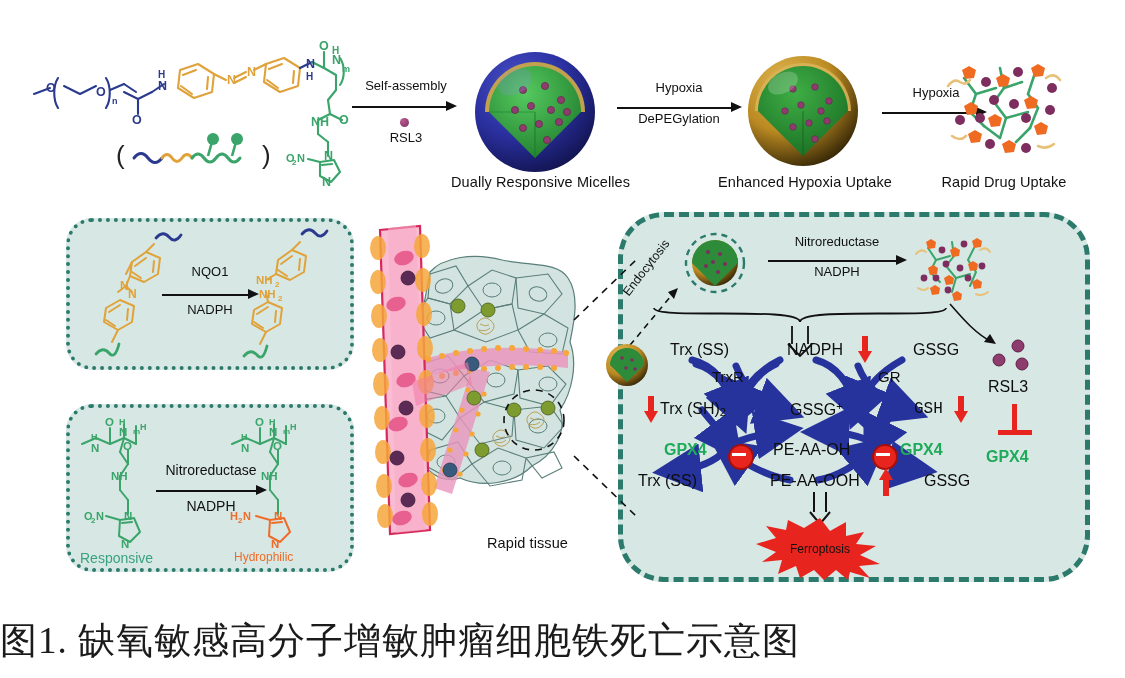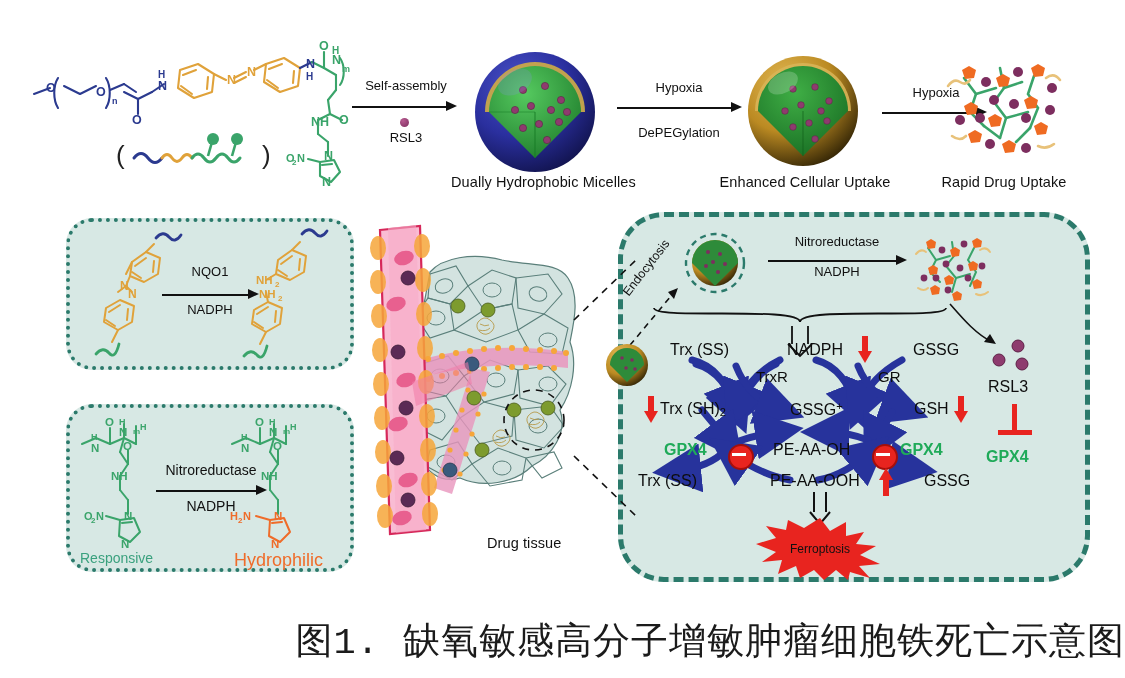--- a/index.html
+++ b/index.html
@@ -15,42 +15,42 @@
   svg{display:block;overflow:visible;}
 
   
   .lbl{font-size:14.5px;color:#111;white-space:nowrap;letter-spacing:.1px;}
   .rxn{font-size:13px;color:#111;white-space:nowrap;text-align:center;}
   .node{font-size:16px;color:#0d0d0d;white-space:nowrap;font-weight:400;}
   .node .sub{font-size:11px;vertical-align:-2px;}
   .node .sup{font-size:11px;vertical-align:5px;}
   .gpx4{font-size:16px;color:#1faa59;white-space:nowrap;font-weight:600;}
   .hydrophobic{font-size:14px;color:#3aa17e;}
-  .hydrophilic{font-size:18px;color:#ef6c2a;}
+  .hydrophilic{font-size:12px;color:#ef6c2a;}
   .endocytosis{font-size:12.5px;color:#111;white-space:nowrap;}
 
   
   .panel{
     background:#d7e8e4;
     border:4px dotted #2b7a6b;
     border-radius:26px;
     box-sizing:border-box;
   }
   .panel-big{
     background:#d7e8e4;
     border:5px dashed #2b7a6b;
     border-radius:46px;
     box-sizing:border-box;
   }
 
   
   .caption{
     position:absolute;left:0;right:0;bottom:12px;
-    text-align:right;
-    font-family:Liberation Mono, monospace;
+    text-align:left;
+    font-family:Liberation Serif, serif;
     font-size:37px;
     color:#1b1b1b;
     letter-spacing:1px;
   }
 
   
   .arrowline{position:absolute;height:2px;background:#111;}
   .arrowhead{position:absolute;width:0;height:0;
     border-top:5.5px solid transparent;border-bottom:5.5px solid transparent;
     border-left:11px solid #111;}
@@ -219,27 +219,27 @@
         <circle cx="44" cy="62" r="3.6"></circle>
       <circle cx="68" cy="76" r="3.6"></circle>
         <circle cx="88" cy="74" r="3.6"></circle>
       <circle cx="52" cy="80" r="3.6"></circle>
         <circle cx="76" cy="92" r="3.6"></circle>
       <circle cx="96" cy="64" r="3.6"></circle>
     </g>
     <ellipse cx="44" cy="34" rx="18" ry="12" fill="#8e93e8" opacity="0.22" transform="rotate(-28 44 34)"></ellipse>
   </svg>
 </div>
-<div class="abs lbl" style="left:451px;top:174px;width:170px;text-align:center;">Dually Hydrophobic Micelles</div>
+<div class="abs lbl" style="left:451px;top:174px;width:170px;text-align:center;">Dually Responsive Micelles</div>
 
 <div class="abs" style="left:613px;top:80px;width:132px;height:70px;">
   <div class="rxn" style="position:absolute;left:0;top:0;width:132px;">Hypoxia</div>
   <div class="arrowline" style="left:4px;top:27px;width:116px;"></div>
   <div class="arrowhead" style="left:118px;top:22px;"></div>
-  <div class="rxn" style="position:absolute;left:0;top:45px;width:132px;">DePEGylation</div>
+  <div class="rxn" style="position:absolute;left:0;top:31px;width:132px;">DePEGylation</div>
 </div>
 
 <div class="abs" style="left:745px;top:53px;width:116px;height:116px;">
   <svg width="116" height="116" viewBox="0 0 116 116">
     <defs>
       <radialGradient id="mg2" cx="34%" cy="26%" r="78%">
         <stop offset="0%" stop-color="#e3b955"></stop>
         <stop offset="55%" stop-color="#bb8a22"></stop>
         <stop offset="100%" stop-color="#3a2a07"></stop>
       </radialGradient>
@@ -261,21 +261,21 @@
       <circle cx="76" cy="58" r="3.3"></circle>
         <circle cx="40" cy="58" r="3.3"></circle>
       <circle cx="64" cy="70" r="3.3"></circle>
         <circle cx="82" cy="68" r="3.3"></circle>
       <circle cx="48" cy="74" r="3.3"></circle>
         <circle cx="70" cy="86" r="3.3"></circle>
     </g>
     <ellipse cx="38" cy="30" rx="16" ry="10" fill="#fff" opacity="0.2" transform="rotate(-28 38 30)"></ellipse>
   </svg>
 </div>
-<div class="abs lbl" style="left:716px;top:174px;width:178px;text-align:center;">Enhanced Cellular Uptake</div>
+<div class="abs lbl" style="left:716px;top:174px;width:178px;text-align:center;">Enhanced Hypoxia Uptake</div>
 
 <div class="abs" style="left:880px;top:85px;width:112px;height:56px;">
   <div class="rxn" style="position:absolute;left:0;top:0;width:112px;">Hypoxia</div>
   <div class="arrowline" style="left:2px;top:27px;width:96px;"></div>
   <div class="arrowhead" style="left:96px;top:22px;"></div>
 </div>
 
 <div class="abs" style="left:934px;top:48px;width:140px;height:126px;">
   <svg width="140" height="126" viewBox="0 0 140 126">
     <g fill="none" stroke="#3aa46a" stroke-width="2.6" stroke-linecap="round">
@@ -605,21 +605,21 @@
           <circle cx="26" cy="140" r="7"></circle>
         <circle cx="34" cy="196" r="7"></circle>
           <circle cx="25" cy="246" r="7"></circle>
         <circle cx="36" cy="288" r="7"></circle>
       </g>
 
       <path d="M40,170 L96,150 L100,172 L44,194 Z" fill="#f07ba8" opacity="0.55"></path>
     </g>
   </svg>
 </div>
-<div class="abs lbl" style="left:487px;top:535px;">Drug tissue</div>
+<div class="abs lbl" style="left:487px;top:535px;">Rapid tissue</div>
 
 <div class="abs panel-big" style="left:618px;top:212px;width:472px;height:370px;"></div>
 
 <div class="abs" style="left:608px;top:262px;width:110px;height:110px;">
   <svg width="110" height="110" viewBox="0 0 110 110">
     <path d="M8,100 L68,28" fill="none" stroke="#111" stroke-width="1.6" stroke-dasharray="6 5"></path>
     <polygon points="70,26 60,30 66,37" fill="#111"></polygon>
   </svg>
 </div>
 <div class="abs endocytosis" style="left:620px;top:290px;transform:rotate(-52deg);transform-origin:left top;">Endocytosis</div>
@@ -795,38 +795,38 @@
 <div class="abs node" style="left:787px;top:341px;">NADPH</div>
 <div class="abs" style="left:858px;top:336px;">
   <svg width="14" height="28" viewBox="0 0 14 28">
     <rect x="4" y="0" width="6" height="17" fill="#e8241f"></rect>
     <polygon points="0,15 14,15 7,27" fill="#e8241f"></polygon>
   </svg>
 </div>
 
 <div class="abs node" style="left:913px;top:341px;">GSSG</div>
 
-<div class="abs node" style="left:712px;top:368px;font-size:15px;margin-left:44px;">TrxR</div>
+<div class="abs node" style="left:712px;top:368px;font-size:15px;">TrxR</div>
 <div class="abs node" style="left:878px;top:368px;font-size:15px;">GR</div>
 
 <div class="abs" style="left:644px;top:396px;">
   <svg width="14" height="28" viewBox="0 0 14 28">
     <rect x="4" y="0" width="6" height="17" fill="#e8241f"></rect>
     <polygon points="0,15 14,15 7,27" fill="#e8241f"></polygon>
   </svg>
 </div>
 <div class="abs node" style="left:660px;top:400px;">
   <span>Trx (SH)</span><span class="sub">2</span>
 </div>
 
 <div class="abs node" style="left:790px;top:400px;">
   <span>GSSG</span><span class="sup">+</span>
 </div>
 
-<div class="abs node" style="left:914px;top:400px;">GSH</div>
+<div class="abs node" style="left:914px;top:400px;font-family:Liberation Mono, monospace;">GSH</div>
 <div class="abs" style="left:954px;top:396px;">
   <svg width="14" height="28" viewBox="0 0 14 28">
     <rect x="4" y="0" width="6" height="17" fill="#e8241f"></rect>
     <polygon points="0,15 14,15 7,27" fill="#e8241f"></polygon>
   </svg>
 </div>
 
 <div class="abs gpx4" style="left:664px;top:441px;">GPX4</div>
 <div class="abs node" style="left:773px;top:441px;">PE-AA-OH</div>
 <div class="abs gpx4" style="left:900px;top:441px;">GPX4</div>

